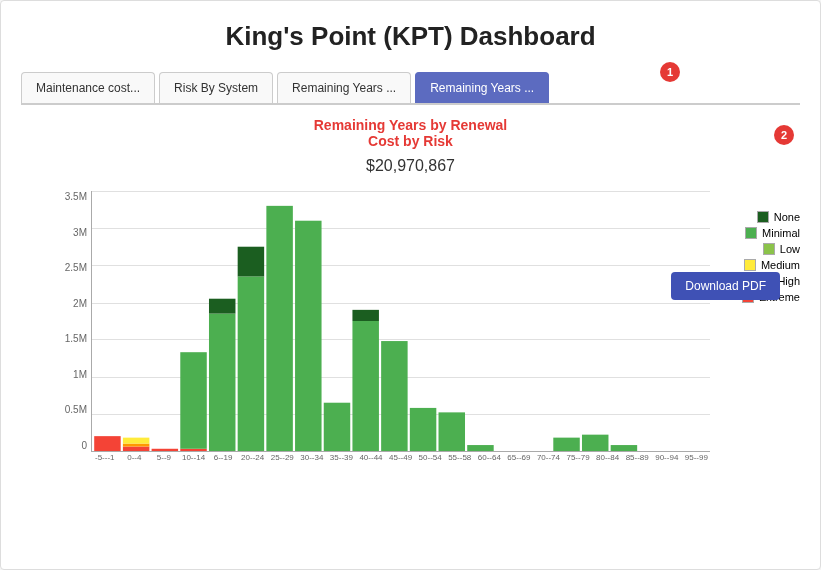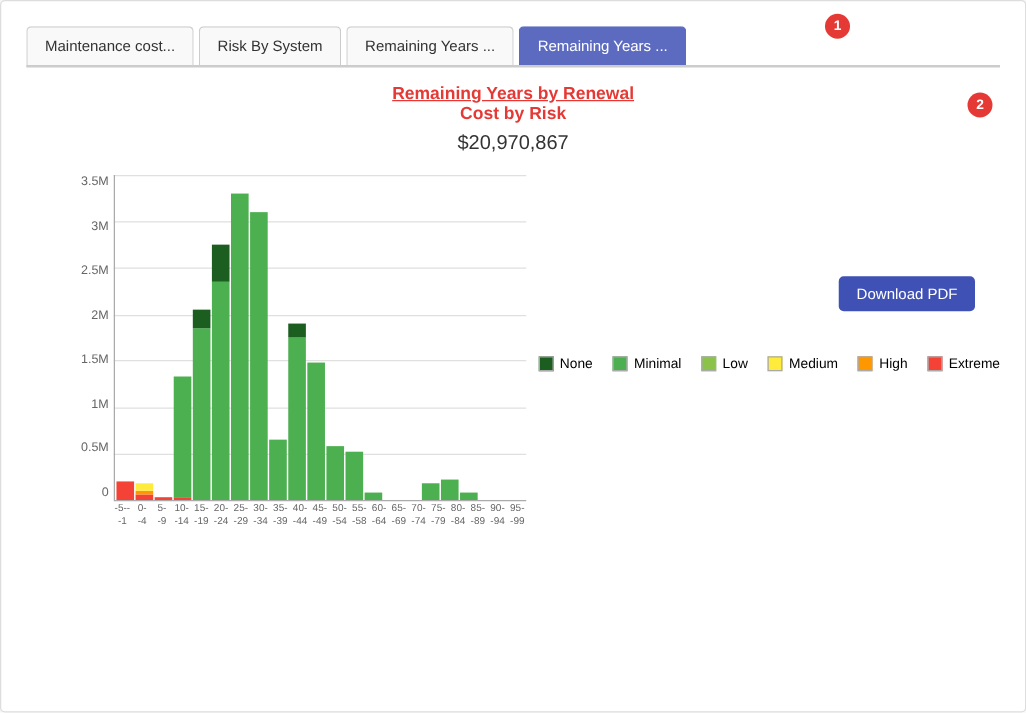--- a/index.html
+++ b/index.html
@@ -6,33 +6,34 @@
     body { font-family: Arial, sans-serif; background: #f5f5f5; display: flex; justify-content: center; align-items: center; min-height: 100vh; }
     .dashboard-container { background: white; width: 821px; min-height: 570px; border: 1px solid #ddd; border-radius: 4px; padding: 20px; position: relative; }
     .title { text-align: center; font-size: 26px; font-weight: bold; color: #222; margin-bottom: 20px; }
     .tabs-row { display: flex; gap: 4px; border-bottom: 2px solid #ccc; margin-bottom: 12px; align-items: flex-end; position: relative; }
     .tab { padding: 8px 14px; font-size: 12px; border: 1px solid #ccc; border-bottom: none; border-radius: 4px 4px 0 0; cursor: pointer; background: #f9f9f9; color: #333; white-space: nowrap; }
     .tab.active { background: #5c6bc0; color: white; border-color: #5c6bc0; }
     .badge { position: absolute; top: -10px; right: 120px; background: #e53935; color: white; border-radius: 50%; width: 20px; height: 20px; display: flex; align-items: center; justify-content: center; font-size: 11px; font-weight: bold; z-index: 10; }
     .badge2 { position: absolute; top: 8px; right: 6px; background: #e53935; color: white; border-radius: 50%; width: 20px; height: 20px; display: flex; align-items: center; justify-content: center; font-size: 11px; font-weight: bold; z-index: 10; }
     .download-btn { position: absolute; right: 20px; top: 155px; background: #3f51b5; color: white; border: none; padding: 7px 14px; border-radius: 4px; font-size: 12px; cursor: pointer; }
     .chart-header { text-align: center; margin: 8px 0 4px; }
-    .chart-title-line1 { color: #e53935; font-size: 14px; font-weight: bold; text-decoration: underline; }
+    .chart-title-line1 { color: #e53935; font-size: 14px; font-weight: bold; }
     .chart-title-line2 { color: #e53935; font-size: 14px; font-weight: bold; text-align: center; }
     .total-value { text-align: center; font-size: 16px; color: #333; margin: 8px 0 16px; }
     .chart-area { display: flex; gap: 10px; margin-left: 20px; }
     .chart-wrapper { flex: 1; position: relative; }
-    .legend { display: flex; flex-direction: row; gap: 16px; font-size: 11px; padding-top: 20px; min-width: 80px; }
+    .legend { display: flex; flex-direction: column; gap: 4px; font-size: 11px; padding-top: 20px; min-width: 80px; align-items: flex-end; }
     .legend-item { display: flex; align-items: center; gap: 5px; }
     .legend-color { width: 12px; height: 12px; border: 1px solid #aaa; flex-shrink: 0; }
   </style>
 </head>
 <body>
 
 <div class="dashboard-container">
+  <h1 class="title">King's Point (KPT) Dashboard</h1>
 
   <div class="tabs-row">
     <div class="badge">1</div>
     <div class="tab">Maintenance cost...</div>
     <div class="tab">Risk By System</div>
     <div class="tab">Remaining Years ...</div>
     <div class="tab active">Remaining Years ...</div>
   </div>
 
   <div style="position:relative;">
@@ -99,21 +100,21 @@
               <rect x="470" y="254.05714285714285" width="24" height="5.942857142857143" fill="#4caf50"></rect>
             </svg>
         </div>
       </div>
 
       <div id="x-labels-row" style="display:flex; margin-left:50px; margin-top:2px; gap:2px;">
       <span style="font-size: 8px; color: rgb(102, 102, 102); text-align: center; flex: 1 1 0%; line-height: 1.2;">-5---1</span>
           <span style="font-size: 8px; color: rgb(102, 102, 102); text-align: center; flex: 1 1 0%; line-height: 1.2;">0--4</span>
           <span style="font-size: 8px; color: rgb(102, 102, 102); text-align: center; flex: 1 1 0%; line-height: 1.2;">5--9</span>
           <span style="font-size: 8px; color: rgb(102, 102, 102); text-align: center; flex: 1 1 0%; line-height: 1.2;">10--14</span>
-          <span style="font-size: 8px; color: rgb(102, 102, 102); text-align: center; flex: 1 1 0%; line-height: 1.2;">15--19</span>
+          <span style="font-size: 8px; color: rgb(102, 102, 102); text-align: center; flex: 1 1 0%; line-height: 1.2;">6--19</span>
           <span style="font-size: 8px; color: rgb(102, 102, 102); text-align: center; flex: 1 1 0%; line-height: 1.2;">20--24</span>
           <span style="font-size: 8px; color: rgb(102, 102, 102); text-align: center; flex: 1 1 0%; line-height: 1.2;">25--29</span>
           <span style="font-size: 8px; color: rgb(102, 102, 102); text-align: center; flex: 1 1 0%; line-height: 1.2;">30--34</span>
           <span style="font-size: 8px; color: rgb(102, 102, 102); text-align: center; flex: 1 1 0%; line-height: 1.2;">35--39</span>
           <span style="font-size: 8px; color: rgb(102, 102, 102); text-align: center; flex: 1 1 0%; line-height: 1.2;">40--44</span>
           <span style="font-size: 8px; color: rgb(102, 102, 102); text-align: center; flex: 1 1 0%; line-height: 1.2;">45--49</span>
           <span style="font-size: 8px; color: rgb(102, 102, 102); text-align: center; flex: 1 1 0%; line-height: 1.2;">50--54</span>
           <span style="font-size: 8px; color: rgb(102, 102, 102); text-align: center; flex: 1 1 0%; line-height: 1.2;">55--58</span>
           <span style="font-size: 8px; color: rgb(102, 102, 102); text-align: center; flex: 1 1 0%; line-height: 1.2;">60--64</span>
           <span style="font-size: 8px; color: rgb(102, 102, 102); text-align: center; flex: 1 1 0%; line-height: 1.2;">65--69</span>

